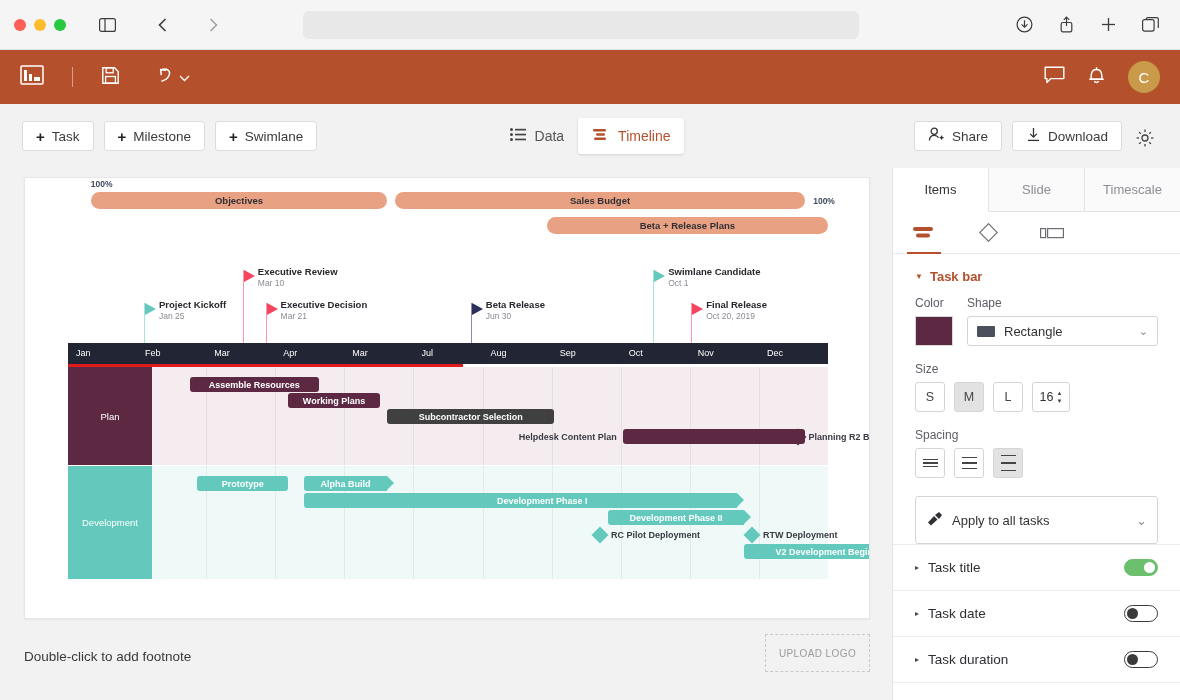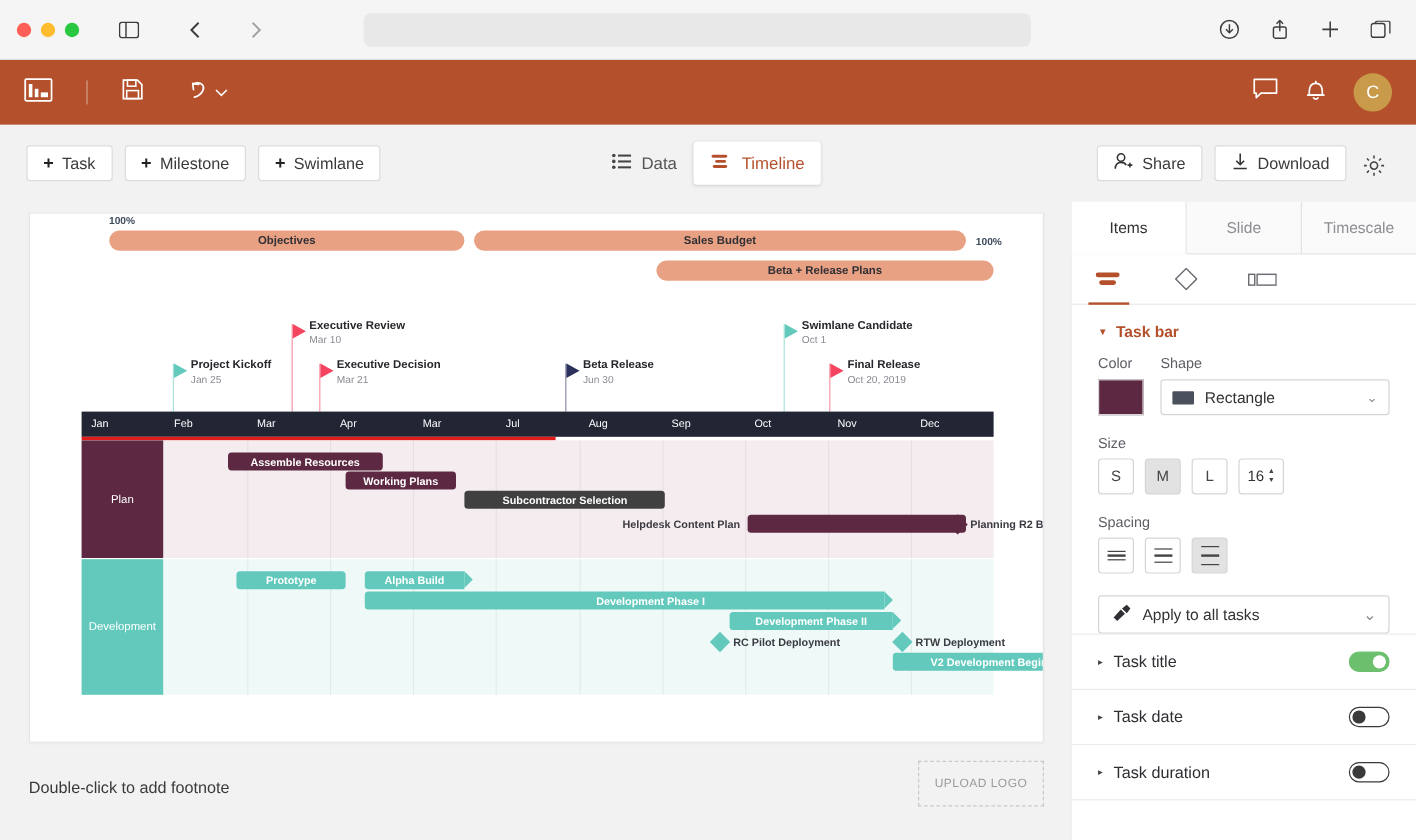--- a/index.html
+++ b/index.html
@@ -113,21 +113,21 @@
 
   .axis {
     position: absolute; left: 43px; top: 165px; width: 760px; height: 21px;
     background: #222533; color: #fff;
   }
   .axis .m { position: absolute; top: 5px; font-size: 9px; }
   .axis-progress { position: absolute; left: 43px; top: 186px; height: 3px; background: #e01b1b; }
 
   .lane { position: absolute; left: 43px; width: 760px; }
   .lane-label {
-    position: absolute; left: 0; top: 0; width: 68px; height: 100%;
+    position: absolute; left: 0; top: 0; width: 84px; height: 100%;
     display: flex; align-items: center; justify-content: center;
     color: #fff; font-size: 9.5px;
   }
   .lane-body { position: absolute; left: 84px; right: 0; top: 0; bottom: 0; }
   .grid-line { position: absolute; top: 0; bottom: 0; width: 1px; background: rgba(0,0,0,.055); }
   .task {
     position: absolute; height: 15px; border-radius: 3px;
     color: #fff; font-size: 9px; font-weight: bold;
     display: flex; align-items: center; justify-content: center;
     white-space: nowrap;
@@ -184,21 +184,21 @@
   .seg-btn.active { background: #e2e2e2; }
   .stepper {
     width: 38px; height: 30px; border: 1px solid #d5d5d5; border-radius: 3px;
     display: flex; align-items: center; justify-content: center; gap: 3px;
     font-size: 12.5px; color: #333; background: #fff;
   }
   .stepper-arrows { display: flex; flex-direction: column; gap: 2px; font-size: 6px; line-height: 6px; color: #444; }
   .spacing-lines { display: flex; flex-direction: column; justify-content: center; }
   .spacing-lines i { display: block; width: 15px; height: 1.5px; background: #444; }
   .apply-select {
-    margin: 18px 22px 0 22px; height: 32px; border: 1px solid #d5d5d5; border-radius: 3px;
+    margin: 18px 22px 0 22px; height: 48px; border: 1px solid #d5d5d5; border-radius: 3px;
     display: flex; align-items: center; padding: 0 10px; gap: 9px;
     font-size: 13px; color: #333; cursor: pointer;
   }
   .toggle-row {
     height: 46px; border-top: 1px solid #ececec;
     display: flex; align-items: center; padding: 0 22px;
     font-size: 13.5px; color: #2e2e33; cursor: pointer;
   }
   .toggle-row:first-of-type { margin-top: 16px; }
   .toggle-row .caret { margin-right: 9px; color: #444; }

